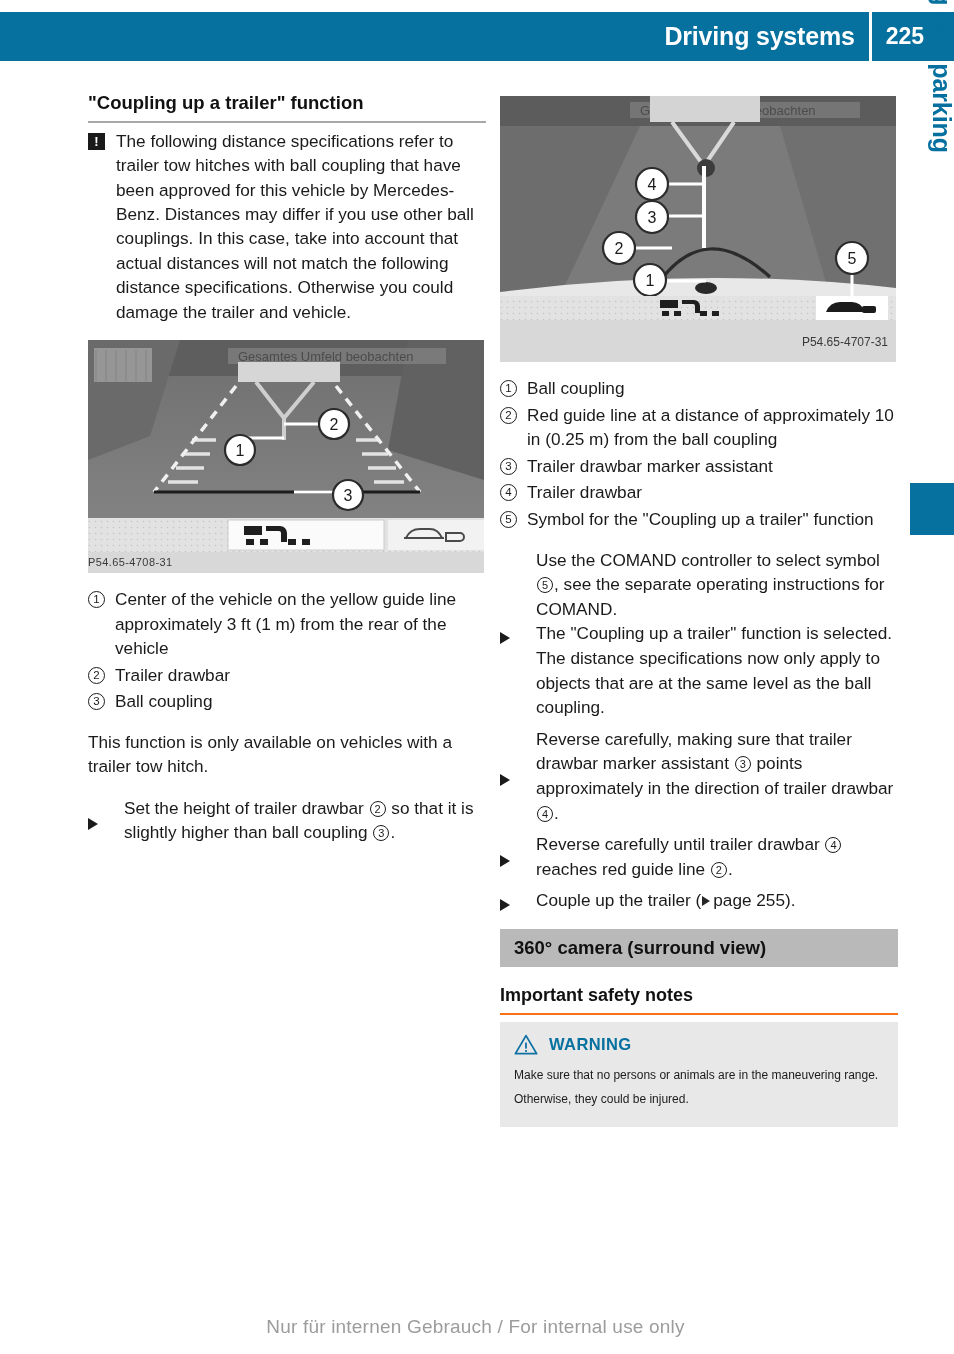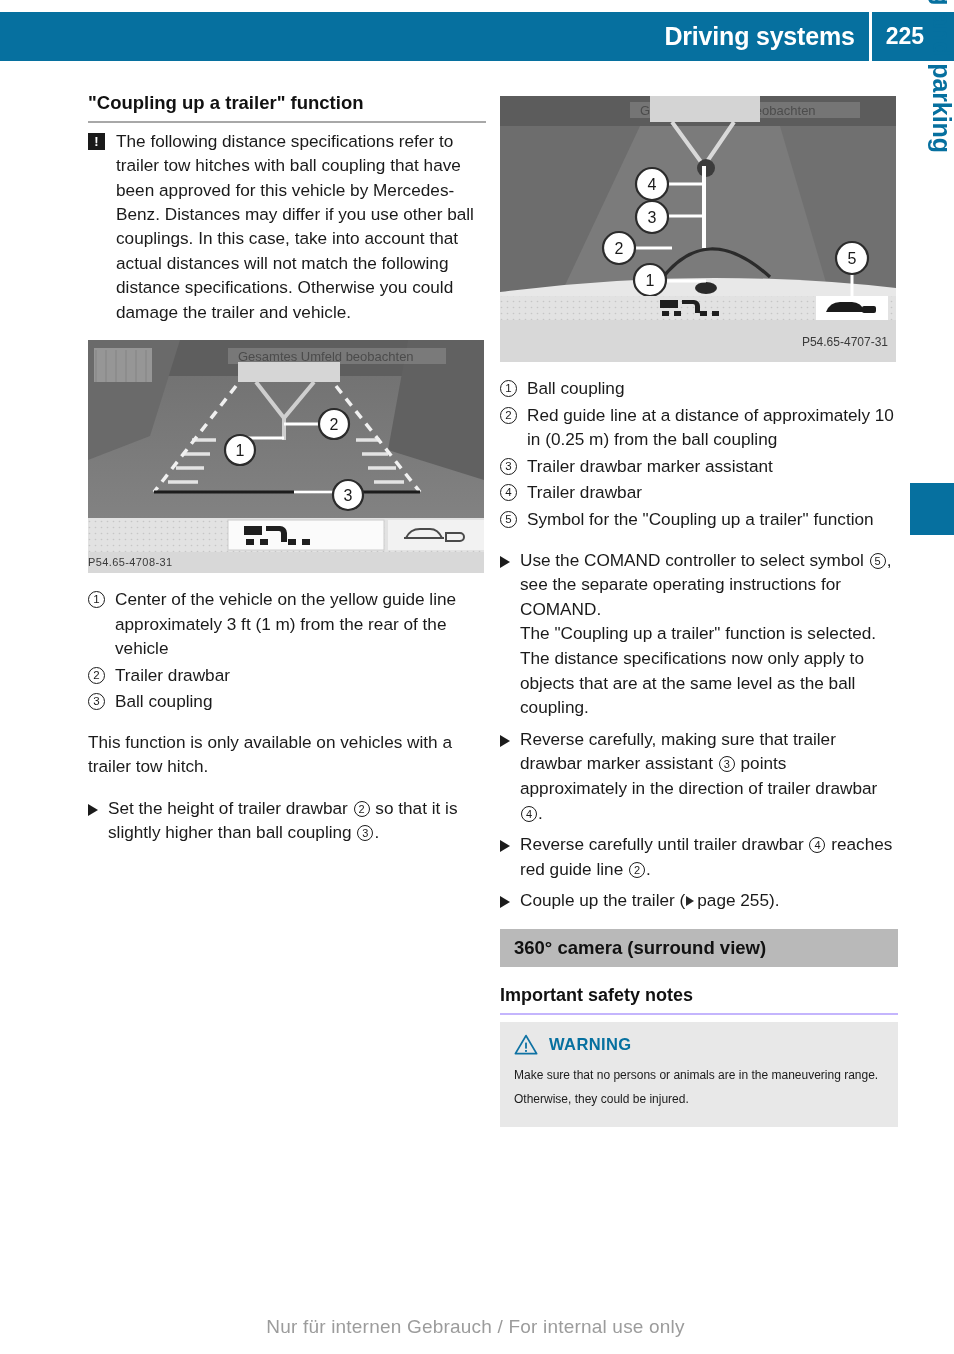--- a/index.html
+++ b/index.html
@@ -62,21 +62,21 @@
     line-height:1.18; color:#111;
   }
   .band-heading{
     background:#b9b9b9; color:#111;
     font-size:18.5px; font-weight:bold;
     padding:8px 10px 9px 14px; margin:0 0 18px 0;
     line-height:1.15;
   }
   h3.minor-heading{
     font-size:18px; font-weight:bold; margin:0 0 7px 0;
-    padding:0 0 7px 0; border-bottom:2px solid #c4b5fd;
+    padding:0 0 7px 0; border-bottom:2px solid #f97316;
     line-height:1.18; color:#111;
   }
 
   
   p.body-text{
     font-size:17.2px; line-height:24.4px; margin:0 0 17px 0;
     color:#1b1b1b;
   }
 
   
@@ -121,22 +121,22 @@
     display:inline-block; width:16px; height:16px; line-height:14px;
     border:1.3px solid #1b1b1b; border-radius:50%;
     font-size:11px; text-align:center; color:#1b1b1b;
     vertical-align:1px; margin:0 1px;
   }
   .legend-text{ flex:1 1 auto; }
 
   
   ul.actions{ list-style:none; margin:0 0 16px 0; padding:0; }
   ul.actions li{
-    display:flex; align-items:flex-start;
-    font-size:17.2px; line-height:24.6px; margin:0 0 7px 0;
+    display:flex; align-items:center;
+    font-size:17.2px; line-height:24.6px; margin:0 0 7px 0;gap:16px;
   }
   .tri{
     flex:0 0 auto;
     width:0; height:0; margin:8px 10px 0 0;
     border-top:6.5px solid transparent;
     border-bottom:6.5px solid transparent;
     border-left:10px solid #1b1b1b;
   }
   .action-text{ flex:1 1 auto; }
   .xref-tri{

